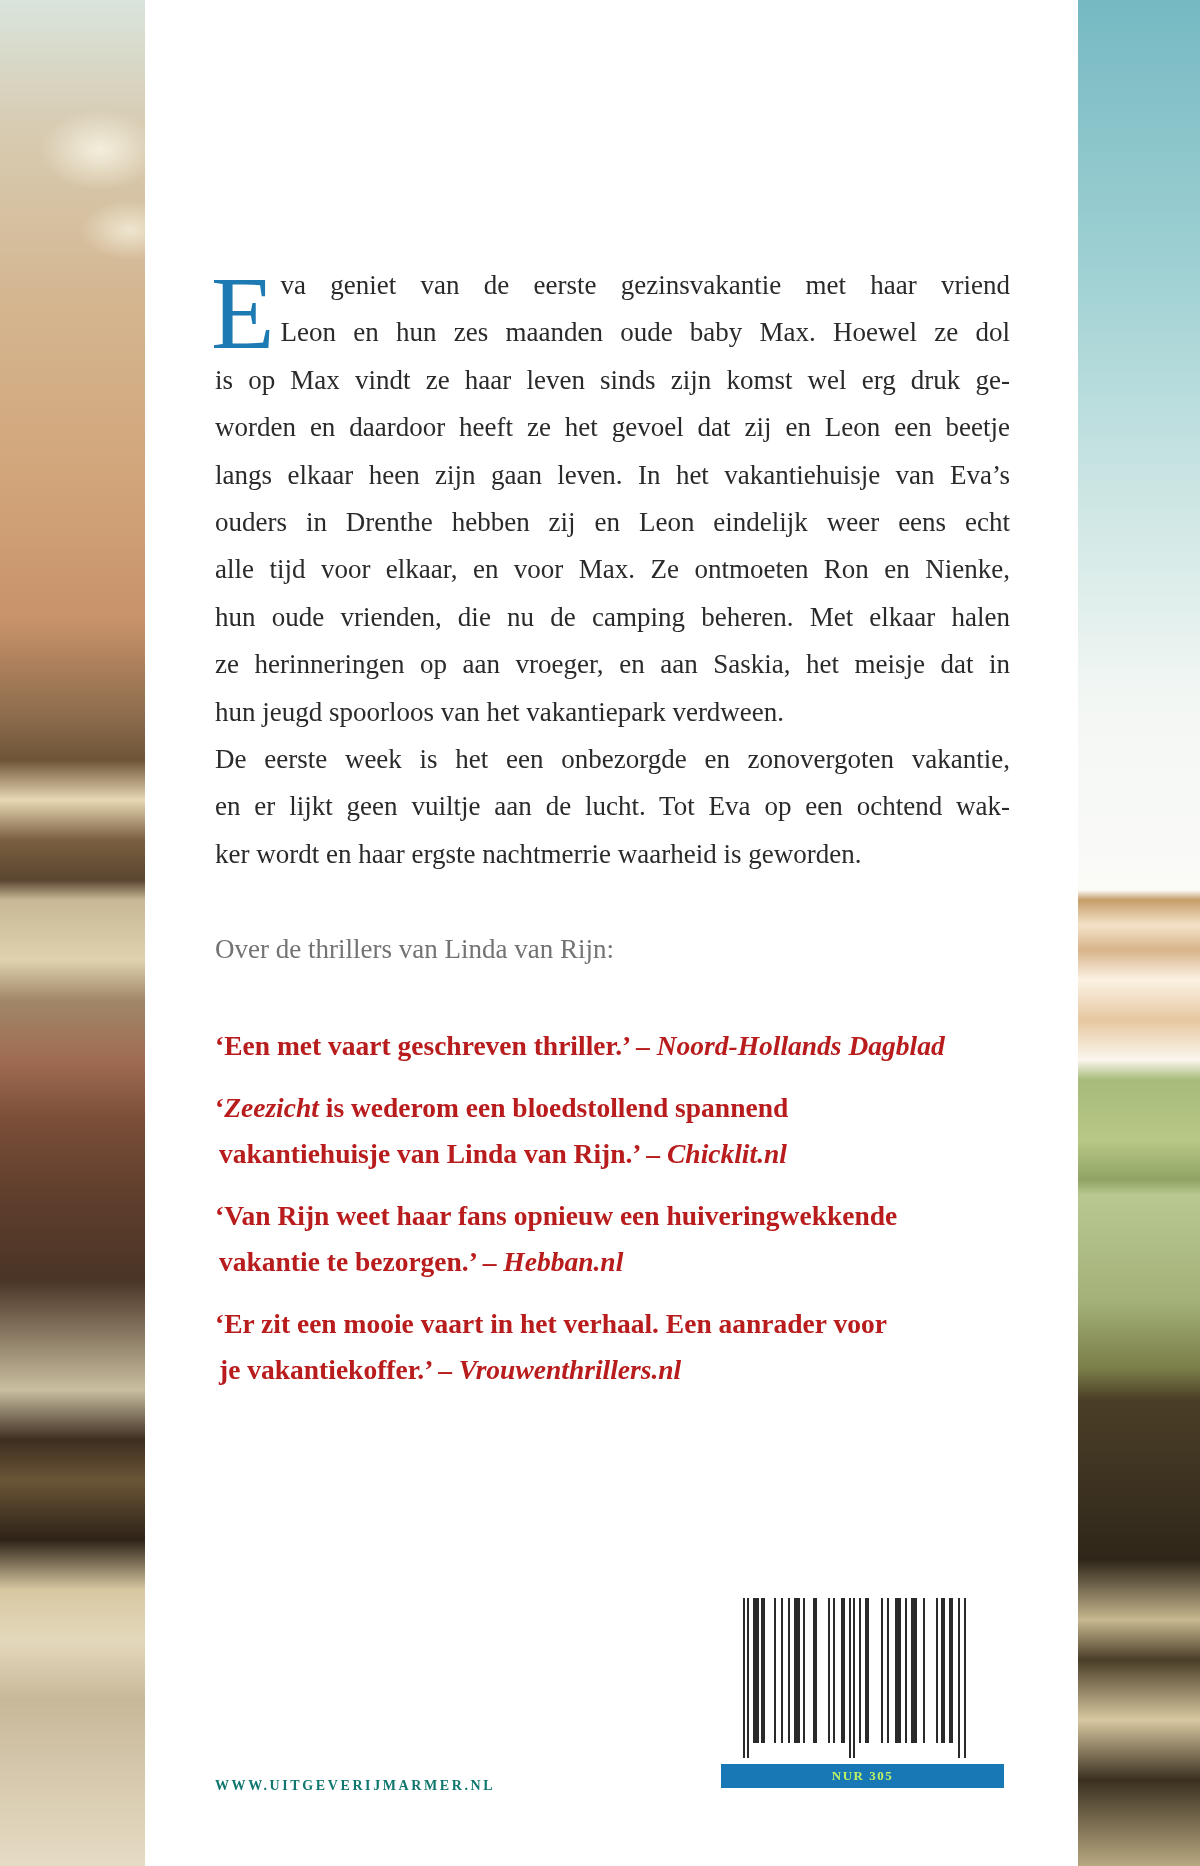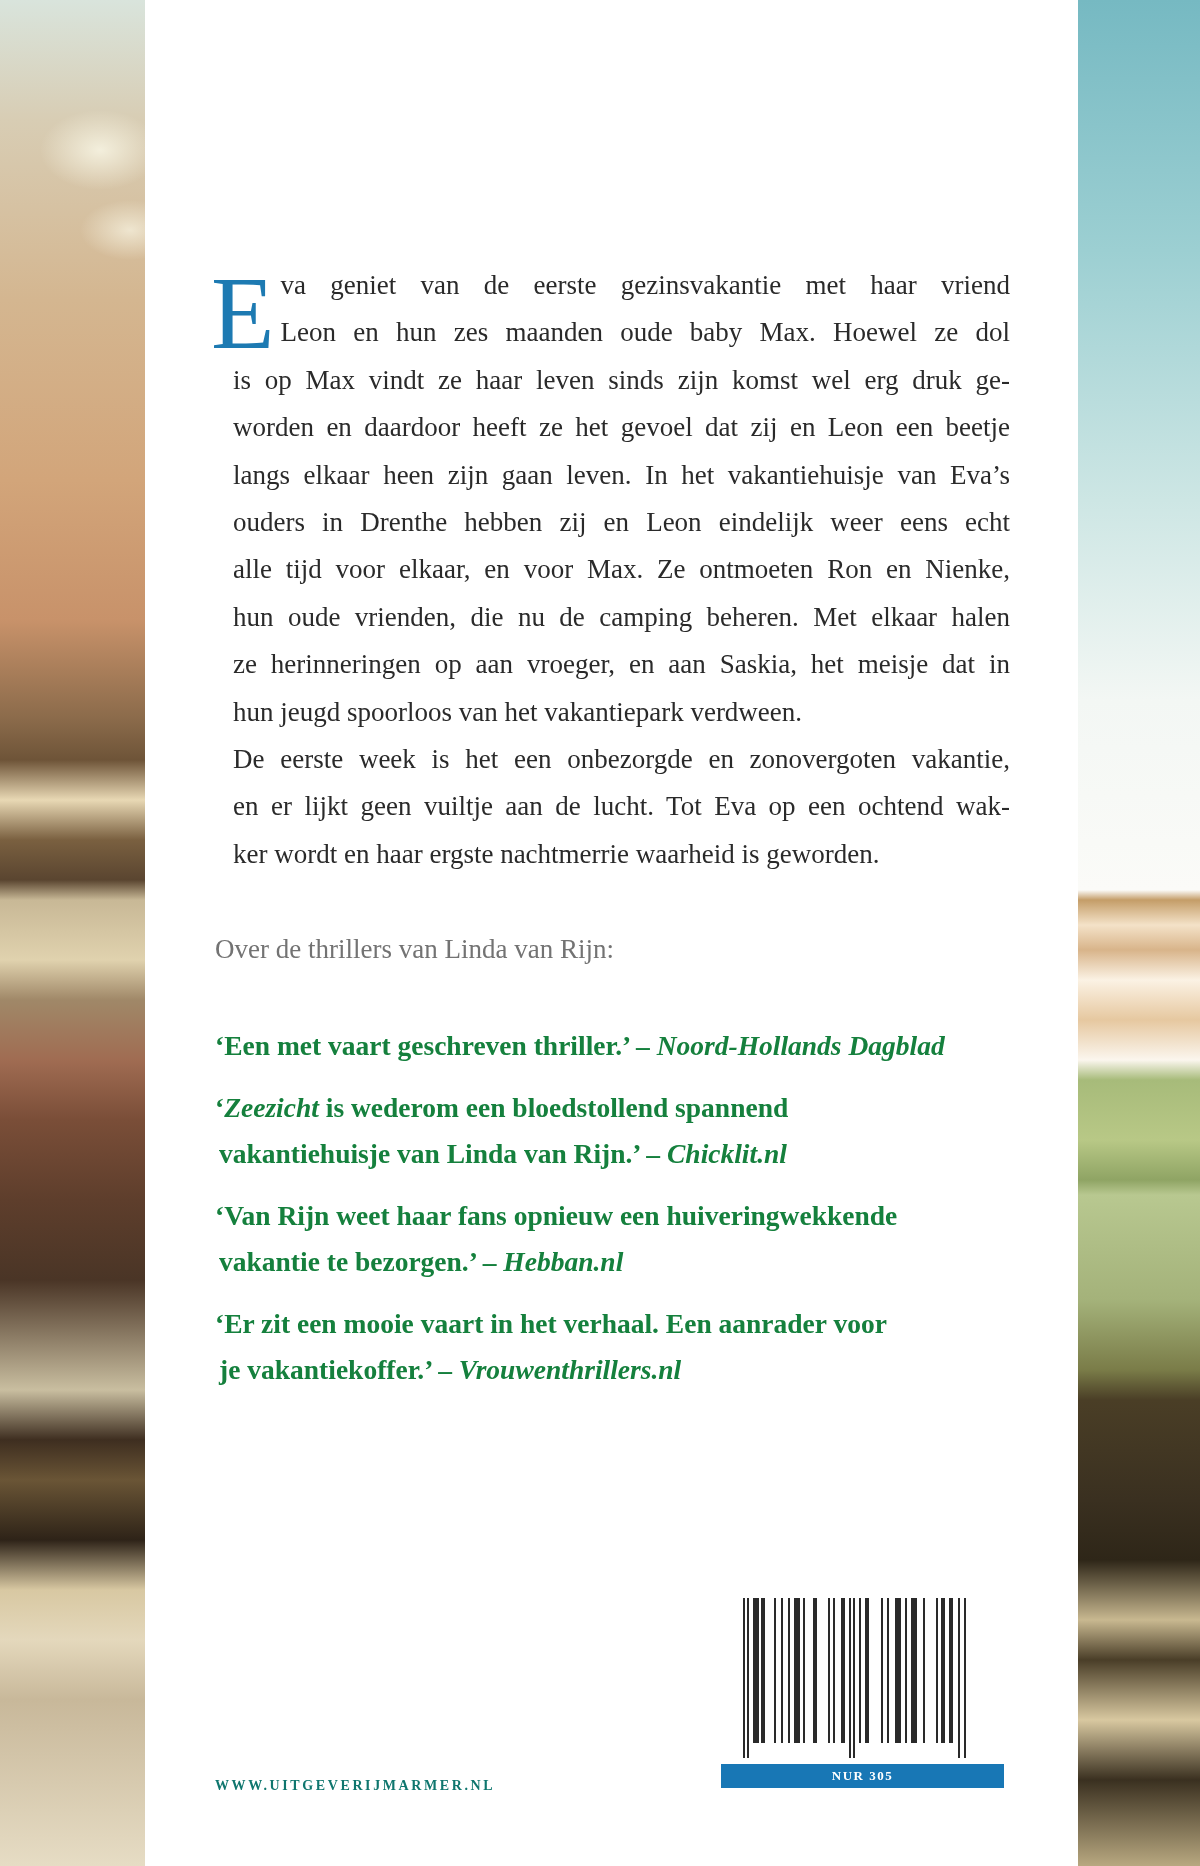--- a/index.html
+++ b/index.html
@@ -36,52 +36,52 @@
     position: absolute; left: 145px; top: 0; width: 933px; height: 1866px;
     background: #ffffff;
   }
   .content {
     position: absolute; left: 70px; top: 262px; width: 795px;
   }
   .blurb {
     color: #2a2a2a; font-size: 27px; line-height: 47.4px;
     text-align: justify; margin: 0;
   }
-  .blurb .line { display: block; text-align-last: justify; white-space: nowrap; margin-left: 18px; }
+  .blurb .line { display: block; text-align-last: justify; white-space: nowrap; }
   .blurb .line.last { text-align-last: left; }
   .dropcap {
     float: left; color: #1d7ab2; font-size: 104px; line-height: 78px;
     margin: 12px 6px 0 -4px; padding: 0;
   }
   .intro {
     color: #737373; font-size: 27px; line-height: 47px; margin: 48px 0 0 0;
   }
   .quote {
-    color: #15803d; font-size: 27.5px; line-height: 46px; font-weight: bold;
+    color: #b91c1c; font-size: 27.5px; line-height: 46px; font-weight: bold;
     margin: 0;
   }
   .quote .src { font-style: italic; font-weight: bold; }
   .quote .title-italic { font-style: italic; }
   .q1 { margin-top: 50px; }
   .q2, .q3, .q4 { margin-top: 16px; }
   .q2 .l2, .q3 .l2, .q4 .l2 { padding-left: 4px; }
   .url {
     position: absolute; left: 70px; top: 1778px;
     color: #0f766e; font-size: 14px; letter-spacing: 2.6px; font-weight: bold;
   }
   .barcode-wrap {
     position: absolute; left: 576px; top: 1598px; width: 290px;
   }
   .barcode {
     position: relative; height: 145px; margin-left: 22px; width: 230px;
   }
   .barcode .bar { position: absolute; top: 0; height: 145px; background: #2a2a2a; }
   .nur {
     position: absolute; left: 576px; top: 1764px; width: 283px; height: 24px;
-    background: #1877b5; color: #ffffff; font-size: 13px; font-weight: bold;
+    background: #1877b5; color: #bef264; font-size: 13px; font-weight: bold;
     text-align: center; line-height: 24px; letter-spacing: 1.5px;
   }
 </style>
 </head>
 <body>
 
 <div class="strip-left"></div>
 <div class="strip-right"></div>
 
 <div class="page">

